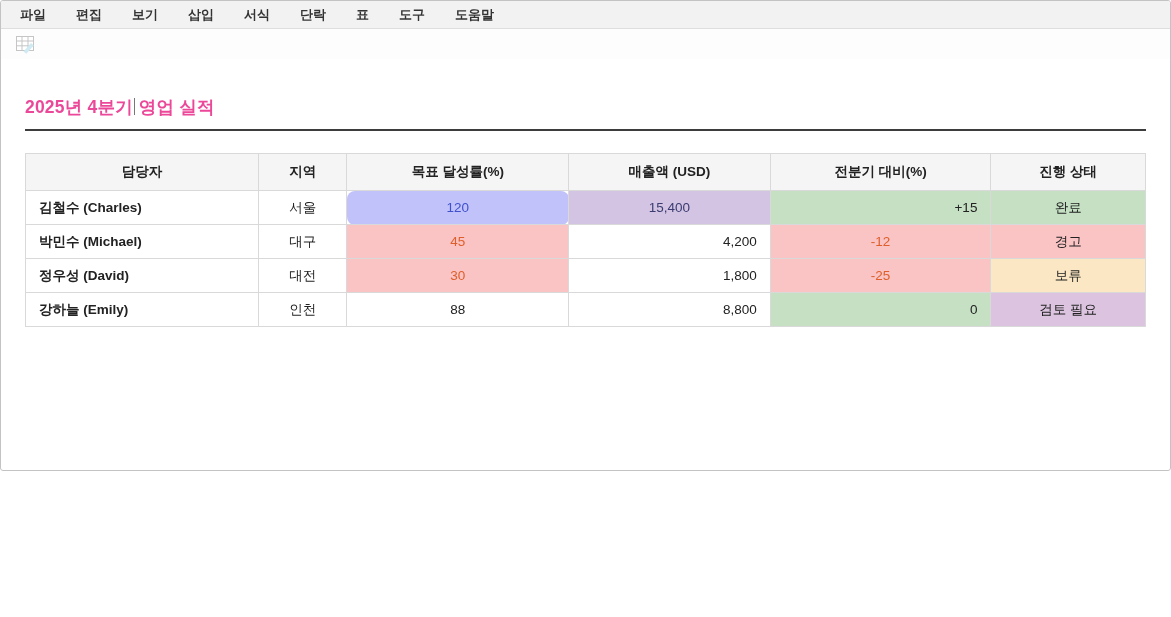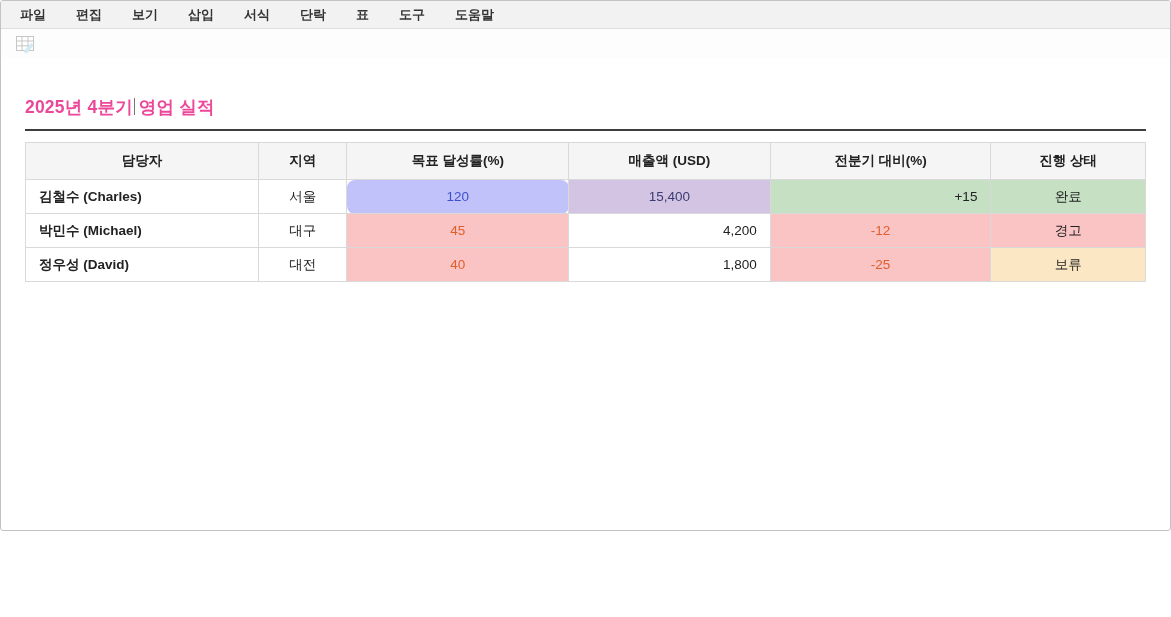--- a/index.html
+++ b/index.html
@@ -1,20 +1,20 @@
 <!DOCTYPE html>
 <html style="--window_border: #c3c3c3; --menubar_bg: #f2f2f2; --menubar_border: #dedede; --menu_text: #333333; --title_rule: #3d3d3d; --table_border: #d9d9d9; --header_bg: #f5f5f5; --text: #222222; --hl_blue_bg: #c1c2fa; --hl_blue_text: #3f51cc; --hl_purple_bg: #d2c4e2; --hl_purple_text: #3c3c72; --hl_green_bg: #c5e0c3; --hl_pink_bg: #fac3c4; --warn_text: #de5f2b; --hl_yellow_bg: #fdfdc6; --hl_peach_bg: #fbe7c3; --hl_violet_bg: #dcc4e1; --tab_bg: #f5f5f5; --tab_border: #c9c9c9; --chevron: #3d4f7c;"><head>
 <meta charset="utf-8">
 <style>
   html, body { margin: 0; padding: 0; background: #ffffff; }
   * { box-sizing: border-box; }
 
   .window {
     position: relative;
-    width: 1171px; height: 531px;
+    width: 1171px; height: 471px;
     border: 1px solid var(--window_border, #c3c3c3);
     border-radius: 3px;
     background: #fff;
     overflow: hidden;
     font-family: "Liberation Sans", "DejaVu Sans", sans-serif;
     color: var(--text, #222);
   }
 
   
   .menubar {
@@ -66,21 +66,21 @@
     border: none;
     border-top: 2px solid var(--title_rule, #3d3d3d);
     margin: 10px 0 0 0;
   }
 
   
   table.sales {
     width: 100%;
     border-collapse: collapse;
     table-layout: fixed;
-    margin-top: 11px;
+    margin-top: 22px;
     font-size: 13.5px;
   }
   table.sales th, table.sales td {
     border: 1px solid var(--table_border, #d9d9d9);
     overflow: hidden;
   }
   table.sales th {
     height: 37px;
     background: var(--header_bg, #f5f5f5);
     font-weight: 700;
@@ -191,24 +191,32 @@
           <td class="c-left">박민수 (Michael)</td>
           <td class="c-center">대구</td>
           <td class="c-center hl-pink t-warn">45</td>
           <td class="c-right">4,200</td>
           <td class="c-right hl-pink t-warn">-12</td>
           <td class="c-center hl-pink">경고</td>
         </tr>
         <tr>
           <td class="c-left">정우성 (David)</td>
           <td class="c-center">대전</td>
-          <td class="c-center hl-pink t-warn">40</td>
+          <td class="c-center hl-pink t-warn">30</td>
           <td class="c-right">1,800</td>
           <td class="c-right hl-pink t-warn">-25</td>
           <td class="c-center hl-peach">보류</td>
+        </tr>
+        <tr>
+          <td class="c-left">강하늘 (Emily)</td>
+          <td class="c-center">인천</td>
+          <td class="c-center">88</td>
+          <td class="c-right">8,800</td>
+          <td class="c-right hl-green">0</td>
+          <td class="c-center hl-violet">검토 필요</td>
         </tr>
       </tbody>
     </table>
   </div>
 
   <div class="bottom-strip">
     <button class="expand-tab">
       <svg width="14" height="8" viewBox="0 0 14 8">
         <polyline points="1.5,1.5 7,6.2 12.5,1.5" fill="none" stroke="#3d4f7c" stroke-width="1.6"></polyline>
       </svg>

